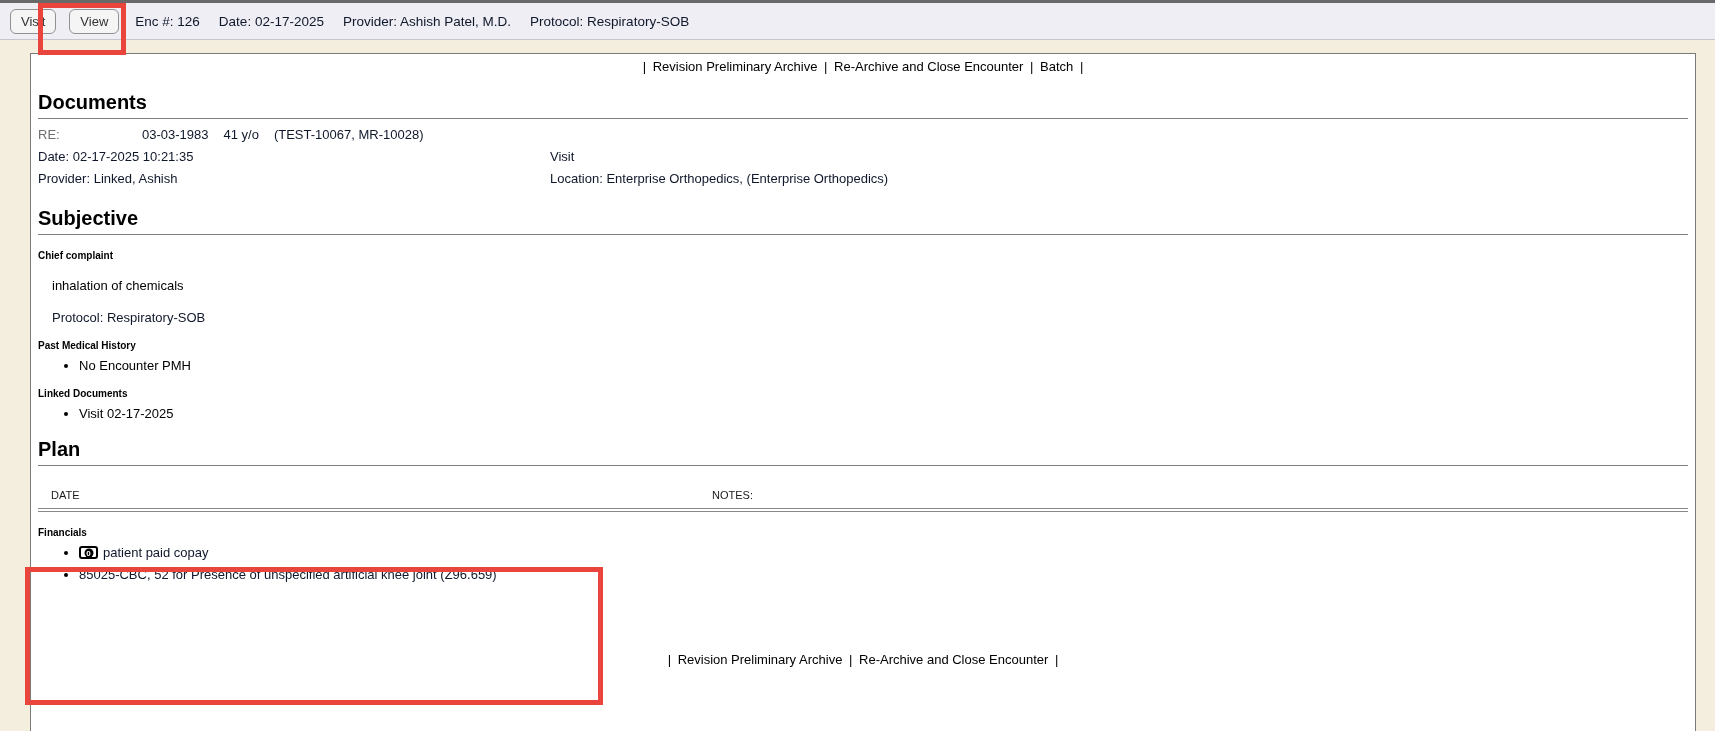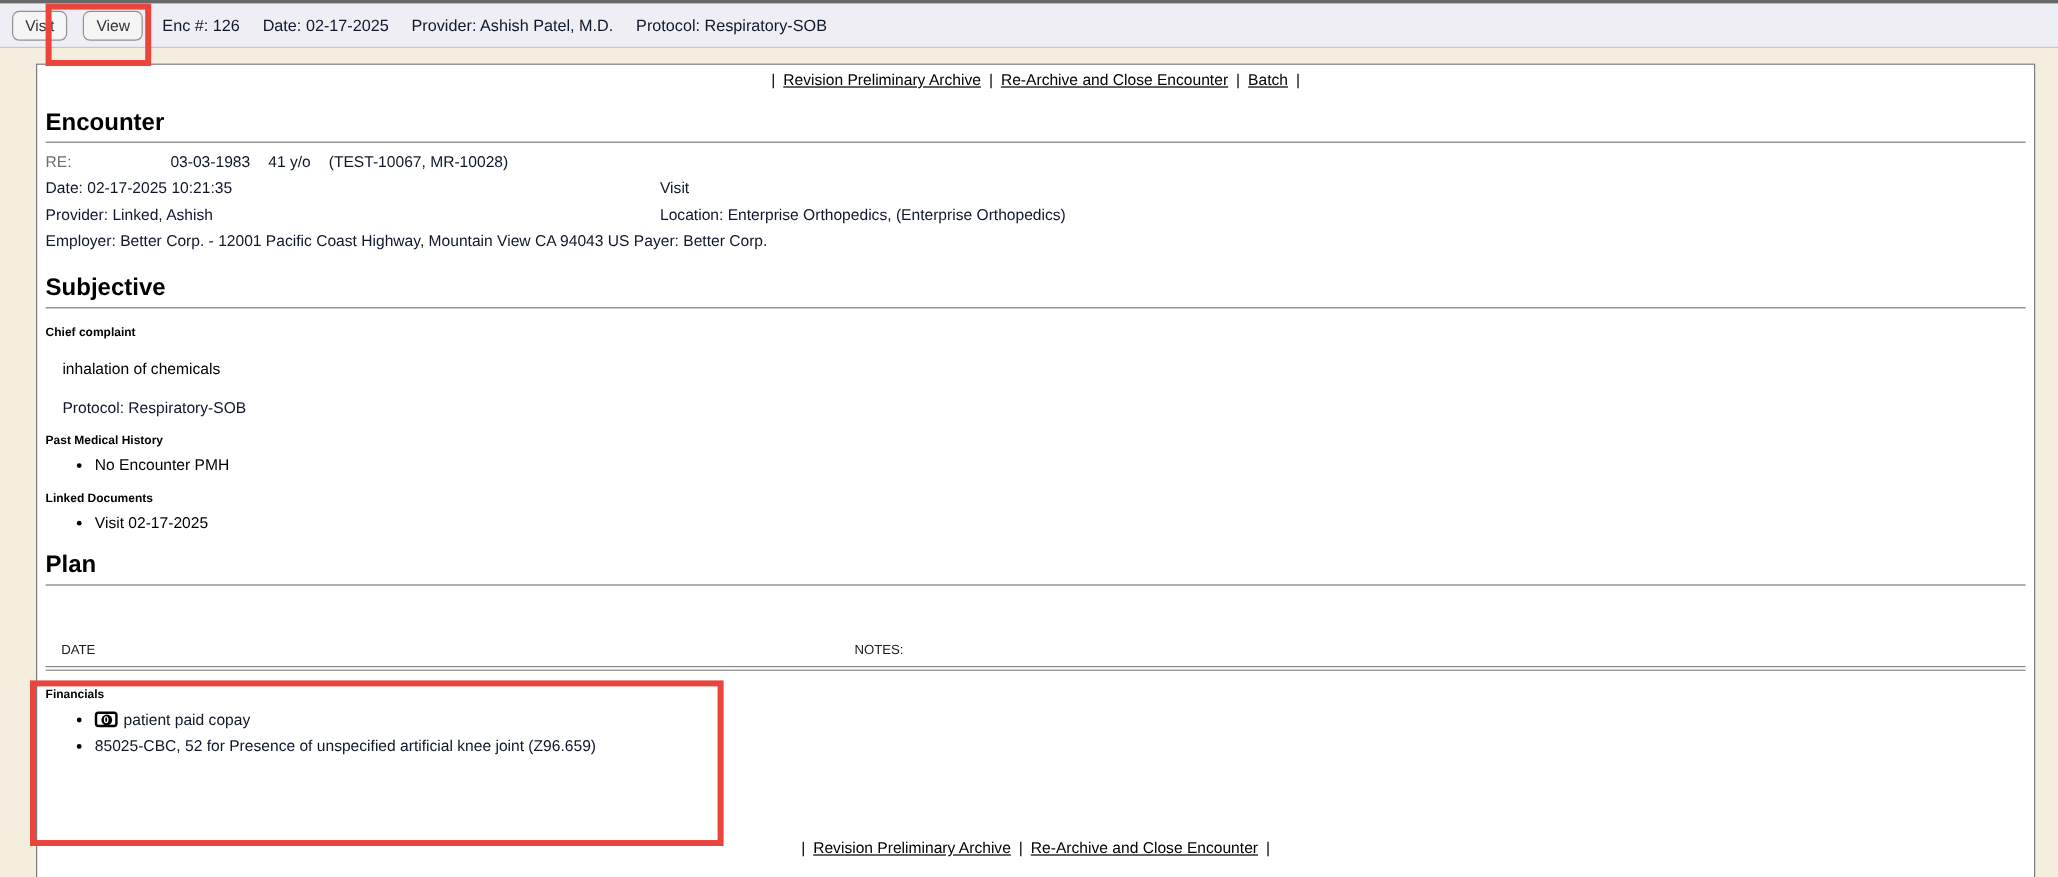--- a/index.html
+++ b/index.html
@@ -46,21 +46,21 @@
     font-size: 13px;
   }
   .links-row {
     text-align: center;
     font-size: 13px;
     margin-top: 5px;
     white-space: nowrap;
   }
   .links-row.bottom { margin-top: 70px; }
   .link {
-    color: #000; text-decoration: underline; cursor: pointer;
+    color: #000; cursor: pointer;
   }
   .sep { color: #000; margin: 0 3px; }
   h1.section {
     font-size: 20px; font-weight: bold; color: #000;
     margin: 17px 0 0 0; padding: 0;
   }
   .hr {
     border: 0; border-top: 1px solid #7d7d7d;
     margin: 4px 0 0 0;
   }
@@ -73,21 +73,21 @@
     font-size: 10px; font-weight: bold; color: #000;
     margin: 15px 0 0 0; padding: 0;
   }
   .indent-text { margin: 17px 0 0 14px; }
   ul.plain {
     margin: 7px 0 0 0; padding-left: 41px;
     list-style: disc;
   }
   ul.plain li { margin: 0 0 7px 0; line-height: 15px; }
   .plan-header-row {
-    position: relative; margin-top: 48px; height: 14px;
+    position: relative; margin-top: 23px; height: 14px;
     font-size: 11px; color: #1a1a1a;
   }
   .plan-date-col { position: absolute; left: 13px; top: 0; }
   .plan-notes-col { position: absolute; left: 674px; top: 0; }
   .double-line {
     margin-top: 5px; height: 4px;
     border-top: 1px solid #888; border-bottom: 1px solid #888;
   }
   .fin-heading { margin-top: 13px; }
   .money-icon {
@@ -135,45 +135,39 @@
   <div class="links-row">
     <span class="sep">|</span>
     <a class="link">Revision Preliminary Archive</a>
     <span class="sep">|</span>
     <a class="link">Re-Archive and Close Encounter</a>
     <span class="sep">|</span>
     <a class="link">Batch</a>
     <span class="sep">|</span>
   </div>
 
-  <h1 class="section">Encounter</h1>
+  <h1 class="section">Documents</h1>
   <div class="hr"></div>
 
   <div class="info-line first">
     <span class="re-label">RE:</span><span class="val gap-md">03-03-1983</span><span class="val gap-md">41 y/o</span><span class="val">(TEST-10067, MR-10028)</span>
   </div>
 
   <div class="info-line">
     <span class="lbl">Date:</span>
     <span class="val">02-17-2025 10:21:35</span>
     <span class="rightcol val">Visit</span>
   </div>
 
   <div class="info-line">
     <span class="lbl">Provider:</span>
     <span class="val">Linked, Ashish</span>
     <span class="rightcol"><span class="lbl">Location:</span> <span class="val">Enterprise Orthopedics, (Enterprise Orthopedics)</span></span>
   </div>
 
-  <div class="info-line">
-    <span class="lbl">Employer:</span>
-    <span class="val">Better Corp. - 12001 Pacific Coast Highway, Mountain View CA 94043 US</span>
-    <span class="lbl">Payer:</span>
-    <span class="val">Better Corp.</span>
-  </div>
 
   <h1 class="section">Subjective</h1>
   <div class="hr"></div>
 
   <h2 class="subsection">Chief complaint</h2>
   <div class="indent-text">inhalation of chemicals</div>
   <div class="indent-text">
     <span class="lbl">Protocol:</span>
     <span class="val">Respiratory-SOB</span>
   </div>

